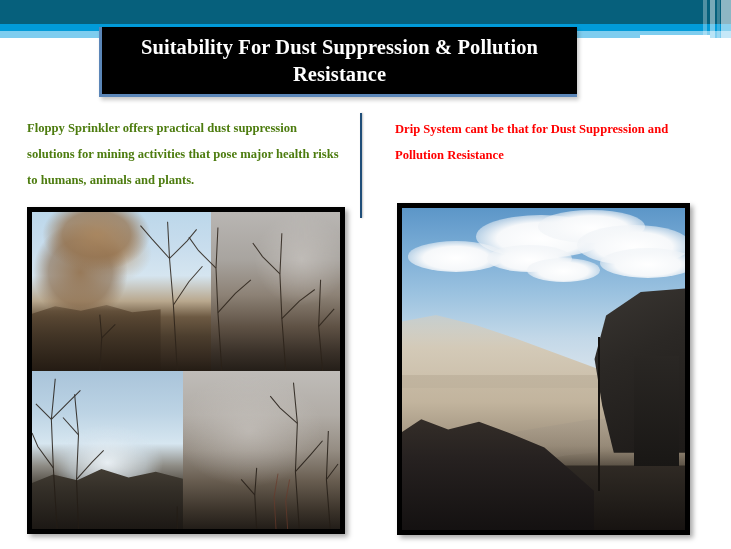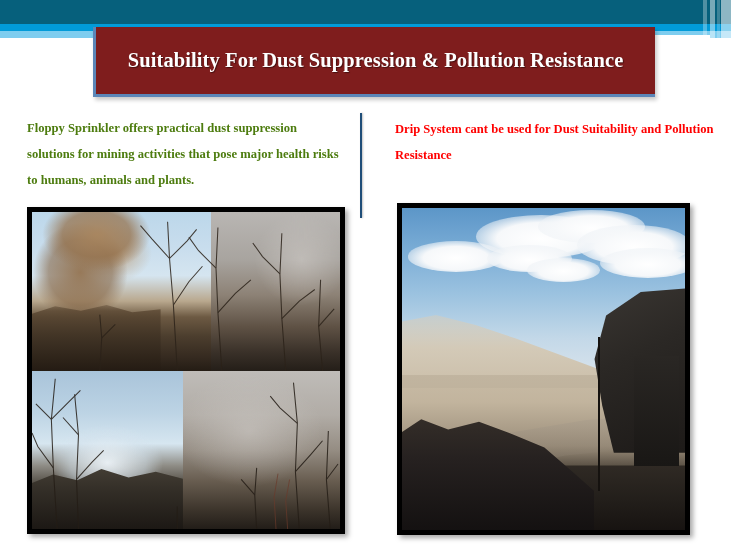--- a/index.html
+++ b/index.html
@@ -46,23 +46,23 @@
     position: absolute;
     background: #ffffff;
     height: 3px;
   }
   .hlw1 { left: 190px; top: 35px; width: 175px; }
   .hlw2 { left: 640px; top: 35px; width: 70px; }
 
   
   #title-plate {
     position: absolute;
-    left: 93px; top: 27px;
-    width: 562px; height: 70px;
-    background: #7f1d1d;
+    left: 99px; top: 27px;
+    width: 478px; height: 70px;
+    background: #000000;
     border-left: 3px solid #5b86b8;
     border-bottom: 3px solid #5b86b8;
     box-sizing: border-box;
     box-shadow: 2px 3px 4px rgba(0,0,0,0.22);
     display: flex;
     align-items: center;
     justify-content: center;
     z-index: 5;
   }
   #title-text {
@@ -246,21 +246,21 @@
 </div>
 
 <div id="title-plate">
   <div id="title-text">Suitability For Dust Suppression &amp; Pollution Resistance</div>
 </div>
 
 <div id="col-left-text">Floppy Sprinkler offers practical dust suppression solutions for mining activities that pose major health risks to humans, animals and plants.</div>
 
 <div id="column-divider"></div>
 
-<div id="col-right-text">Drip System cant be used for Dust Suitability and Pollution Resistance</div>
+<div id="col-right-text">Drip System cant be that for Dust Suppression and Pollution Resistance</div>
 
 <div class="photo-frame" id="photo-left">
   <div class="photo-inner">
 
     <div class="lc-row lc-top">
       <div class="lc-tl">
         <div class="lc-tl-ridge"></div>
       </div>
       <div class="lc-tr"></div>
       <svg class="twigs" viewBox="0 0 318 164" preserveAspectRatio="none">

